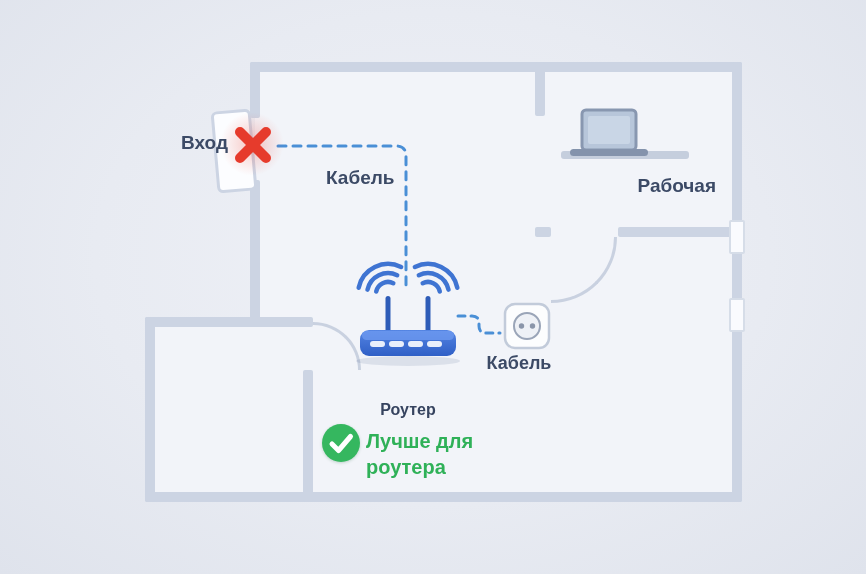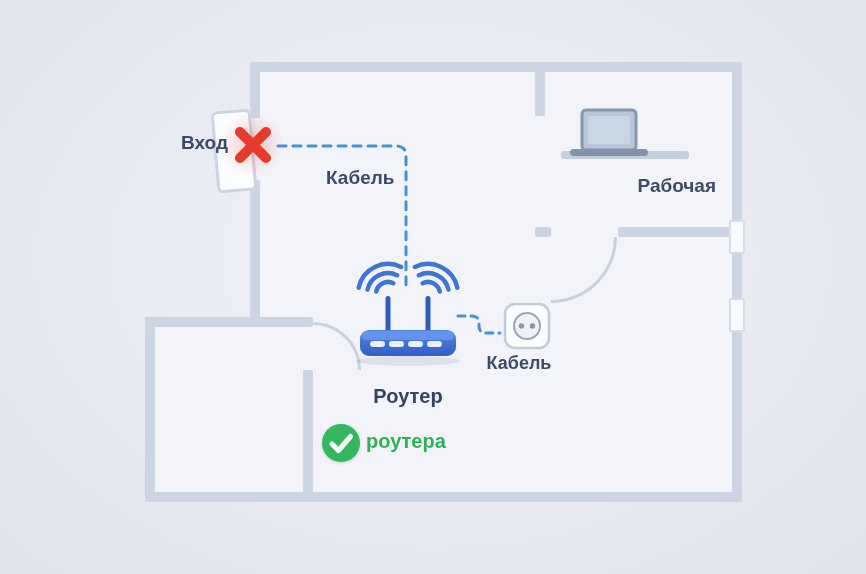--- a/index.html
+++ b/index.html
@@ -40,21 +40,21 @@
   #window-1 { left:729px; top:220px; width:16px; height:34px; }
   #window-2 { left:729px; top:298px; width:16px; height:34px; }
 
   #cross-halo { position:absolute; left:220px; top:112px; width:64px; height:64px; border-radius:50%;
     background:radial-gradient(circle, rgba(233,59,43,.28) 0%, rgba(233,59,43,0) 70%); }
   #cross-svg { position:absolute; left:231px; top:123px; }
 
   #label-entrance { left:158px; top:131px; width:70px; text-align:right; }
   #label-bad      { left:141px; top:196px; width:200px; color:#e8402f; font-weight:700; }
   #label-cable    { left:326px; top:166px; }
-  #label-router   { left:358px; top:383px; width:100px; text-align:center; font-weight:700; font-size:20px; color:#36435f; }
+  #label-router   { left:358px; top:400px; width:100px; text-align:center; font-weight:700; font-size:16px; color:#36435f; }
   #label-socket   { left:472px; top:352px; width:94px; text-align:center; font-size:18px; }
   #label-workzone { left:584px; top:174px; width:132px; text-align:right; font-weight:700; }
   #label-good     { left:366px; top:428px; width:170px; color:#2fb158; font-weight:700; font-size:20px; }
 
   #cable-svg { position:absolute; left:0; top:0; pointer-events:none; }
   #router-svg { position:absolute; left:342px; top:246px; }
   #socket-svg { position:absolute; left:503px; top:302px; }
   #desk { position:absolute; left:561px; top:151px; width:128px; height:8px; background:#c5cedd; border-radius:3px; }
   #laptop-svg { position:absolute; left:556px; top:106px; }
   #check-circle { position:absolute; left:322px; top:424px; width:38px; height:38px; border-radius:50%;
@@ -156,16 +156,17 @@
 
   <div class="label" id="label-router">Роутер</div>
 
   <div class="label" id="label-socket">Кабель</div>
 
   <div class="label" id="label-workzone">
     <div>Рабочая</div>
   </div>
 
   <div class="label" id="label-good">
+    <div>Лучше для</div>
     <div>роутера</div>
   </div>
 
 </div>
 
 </body></html>

